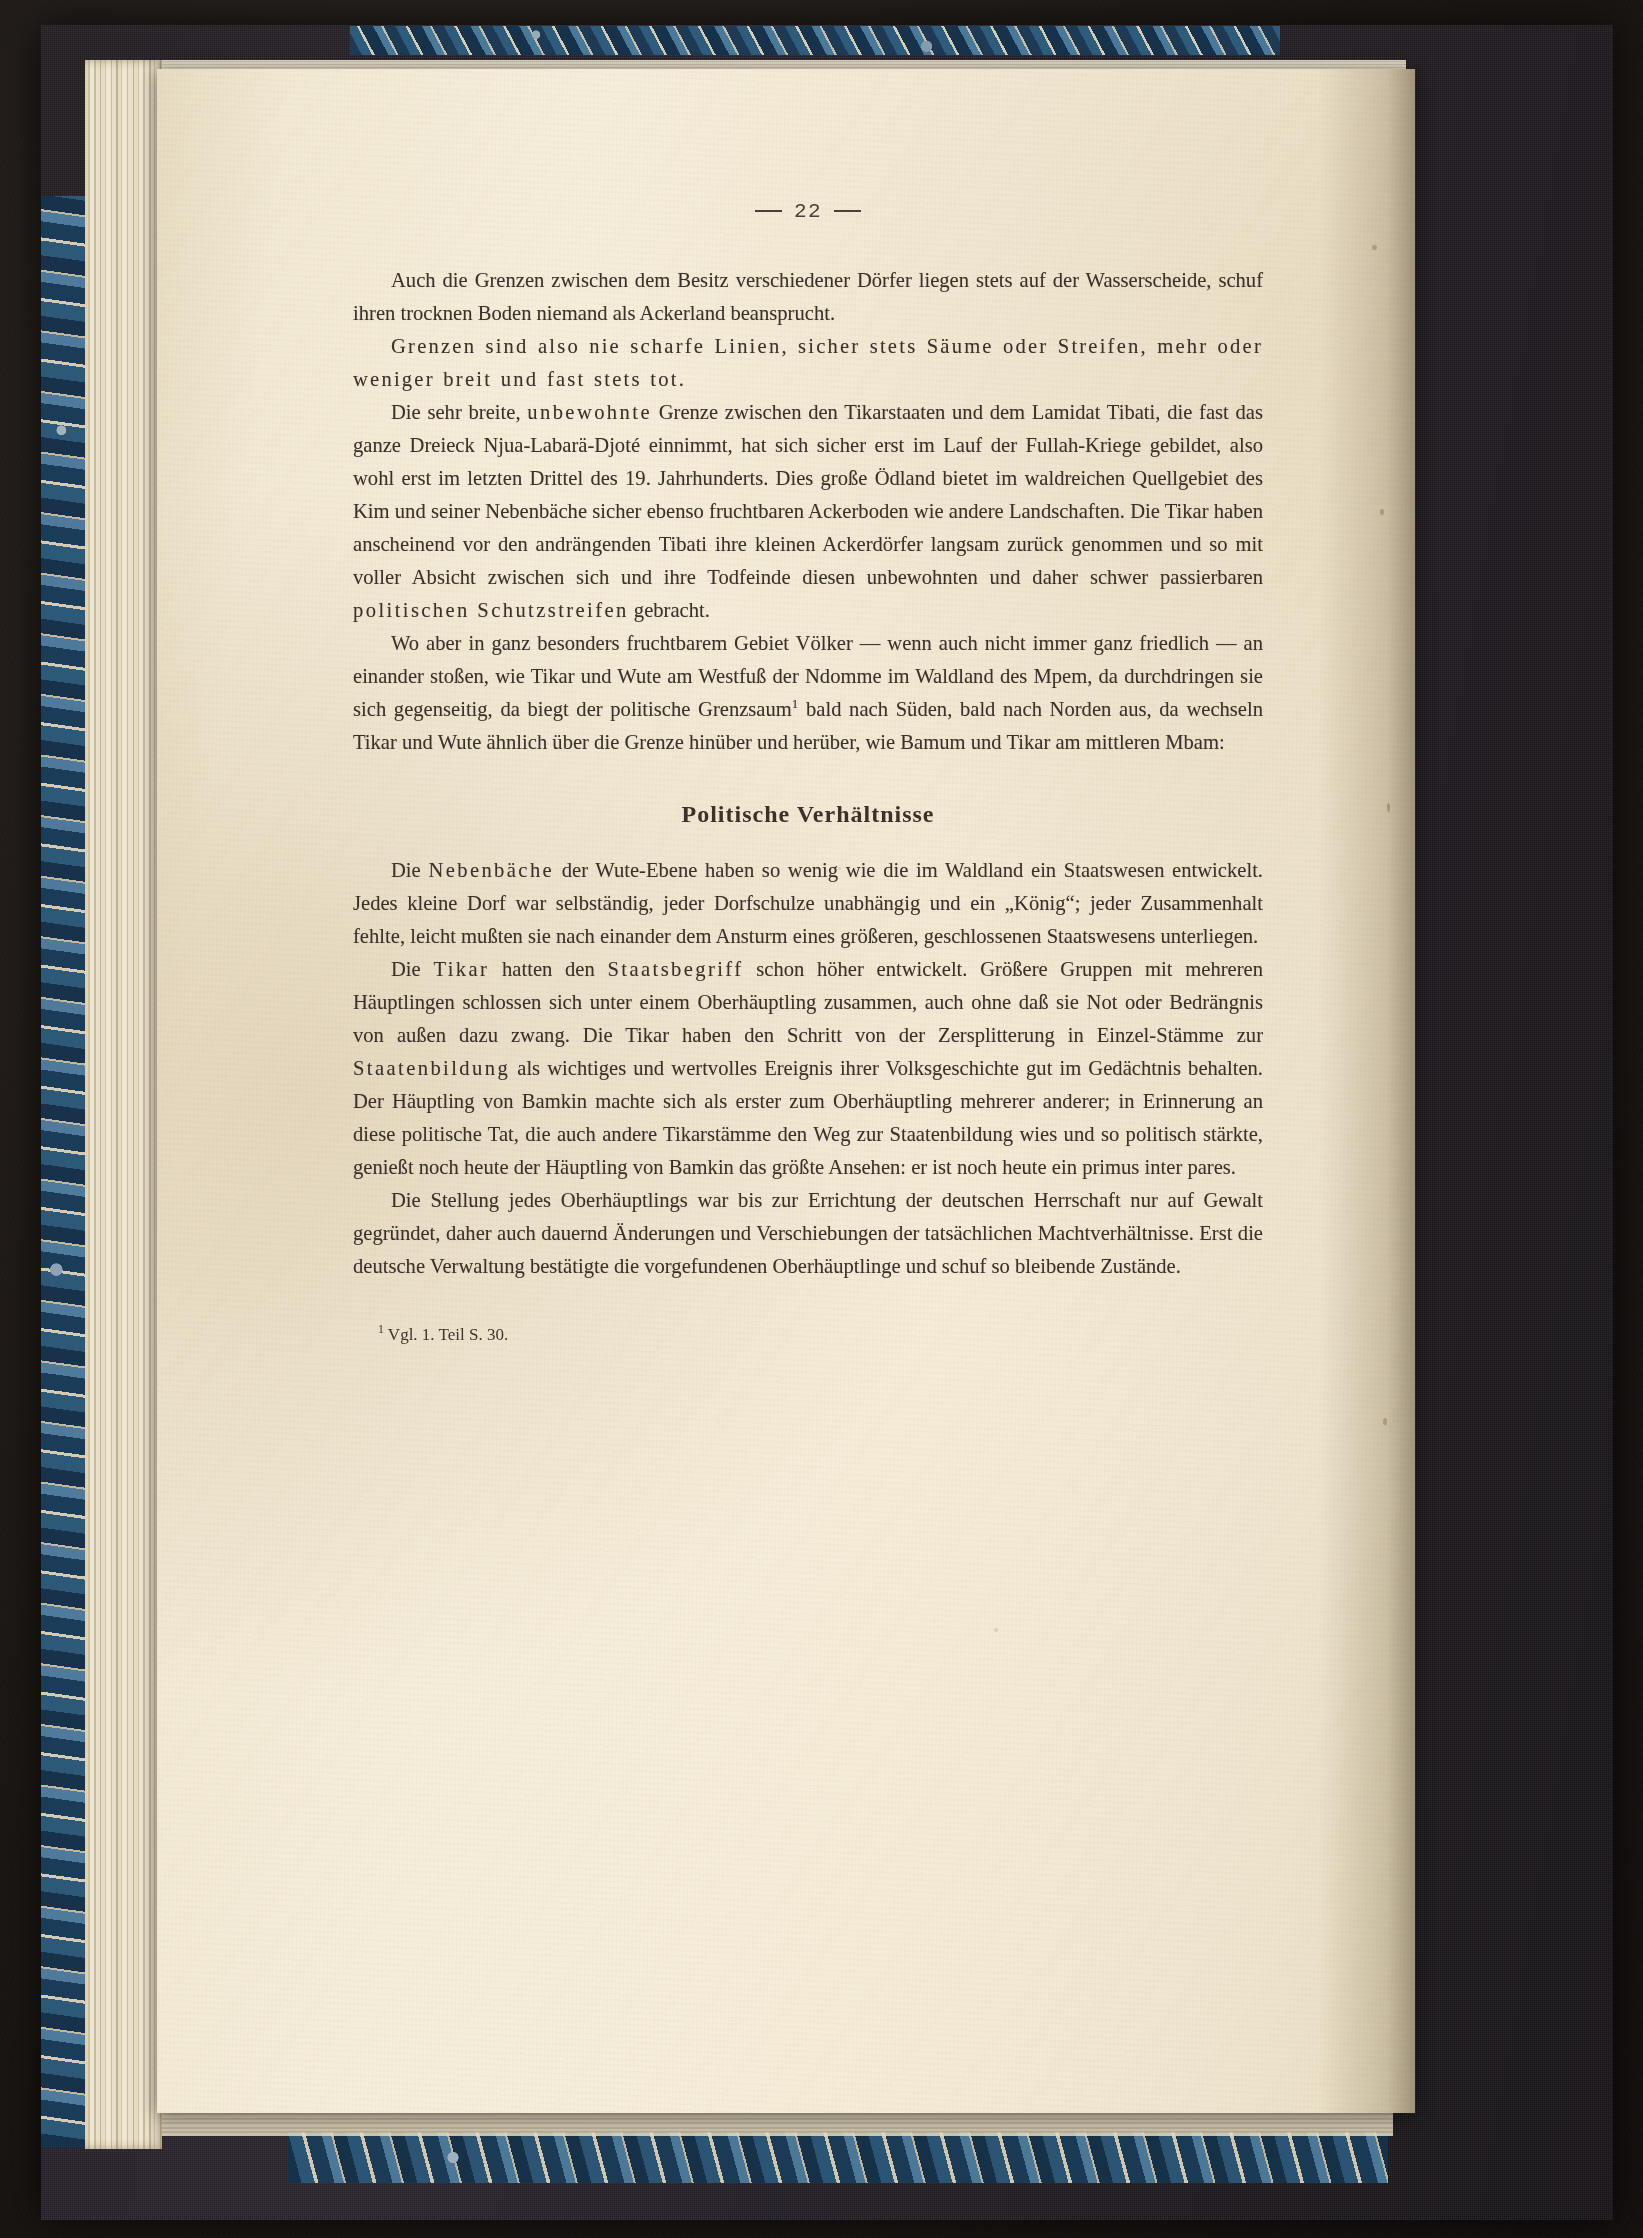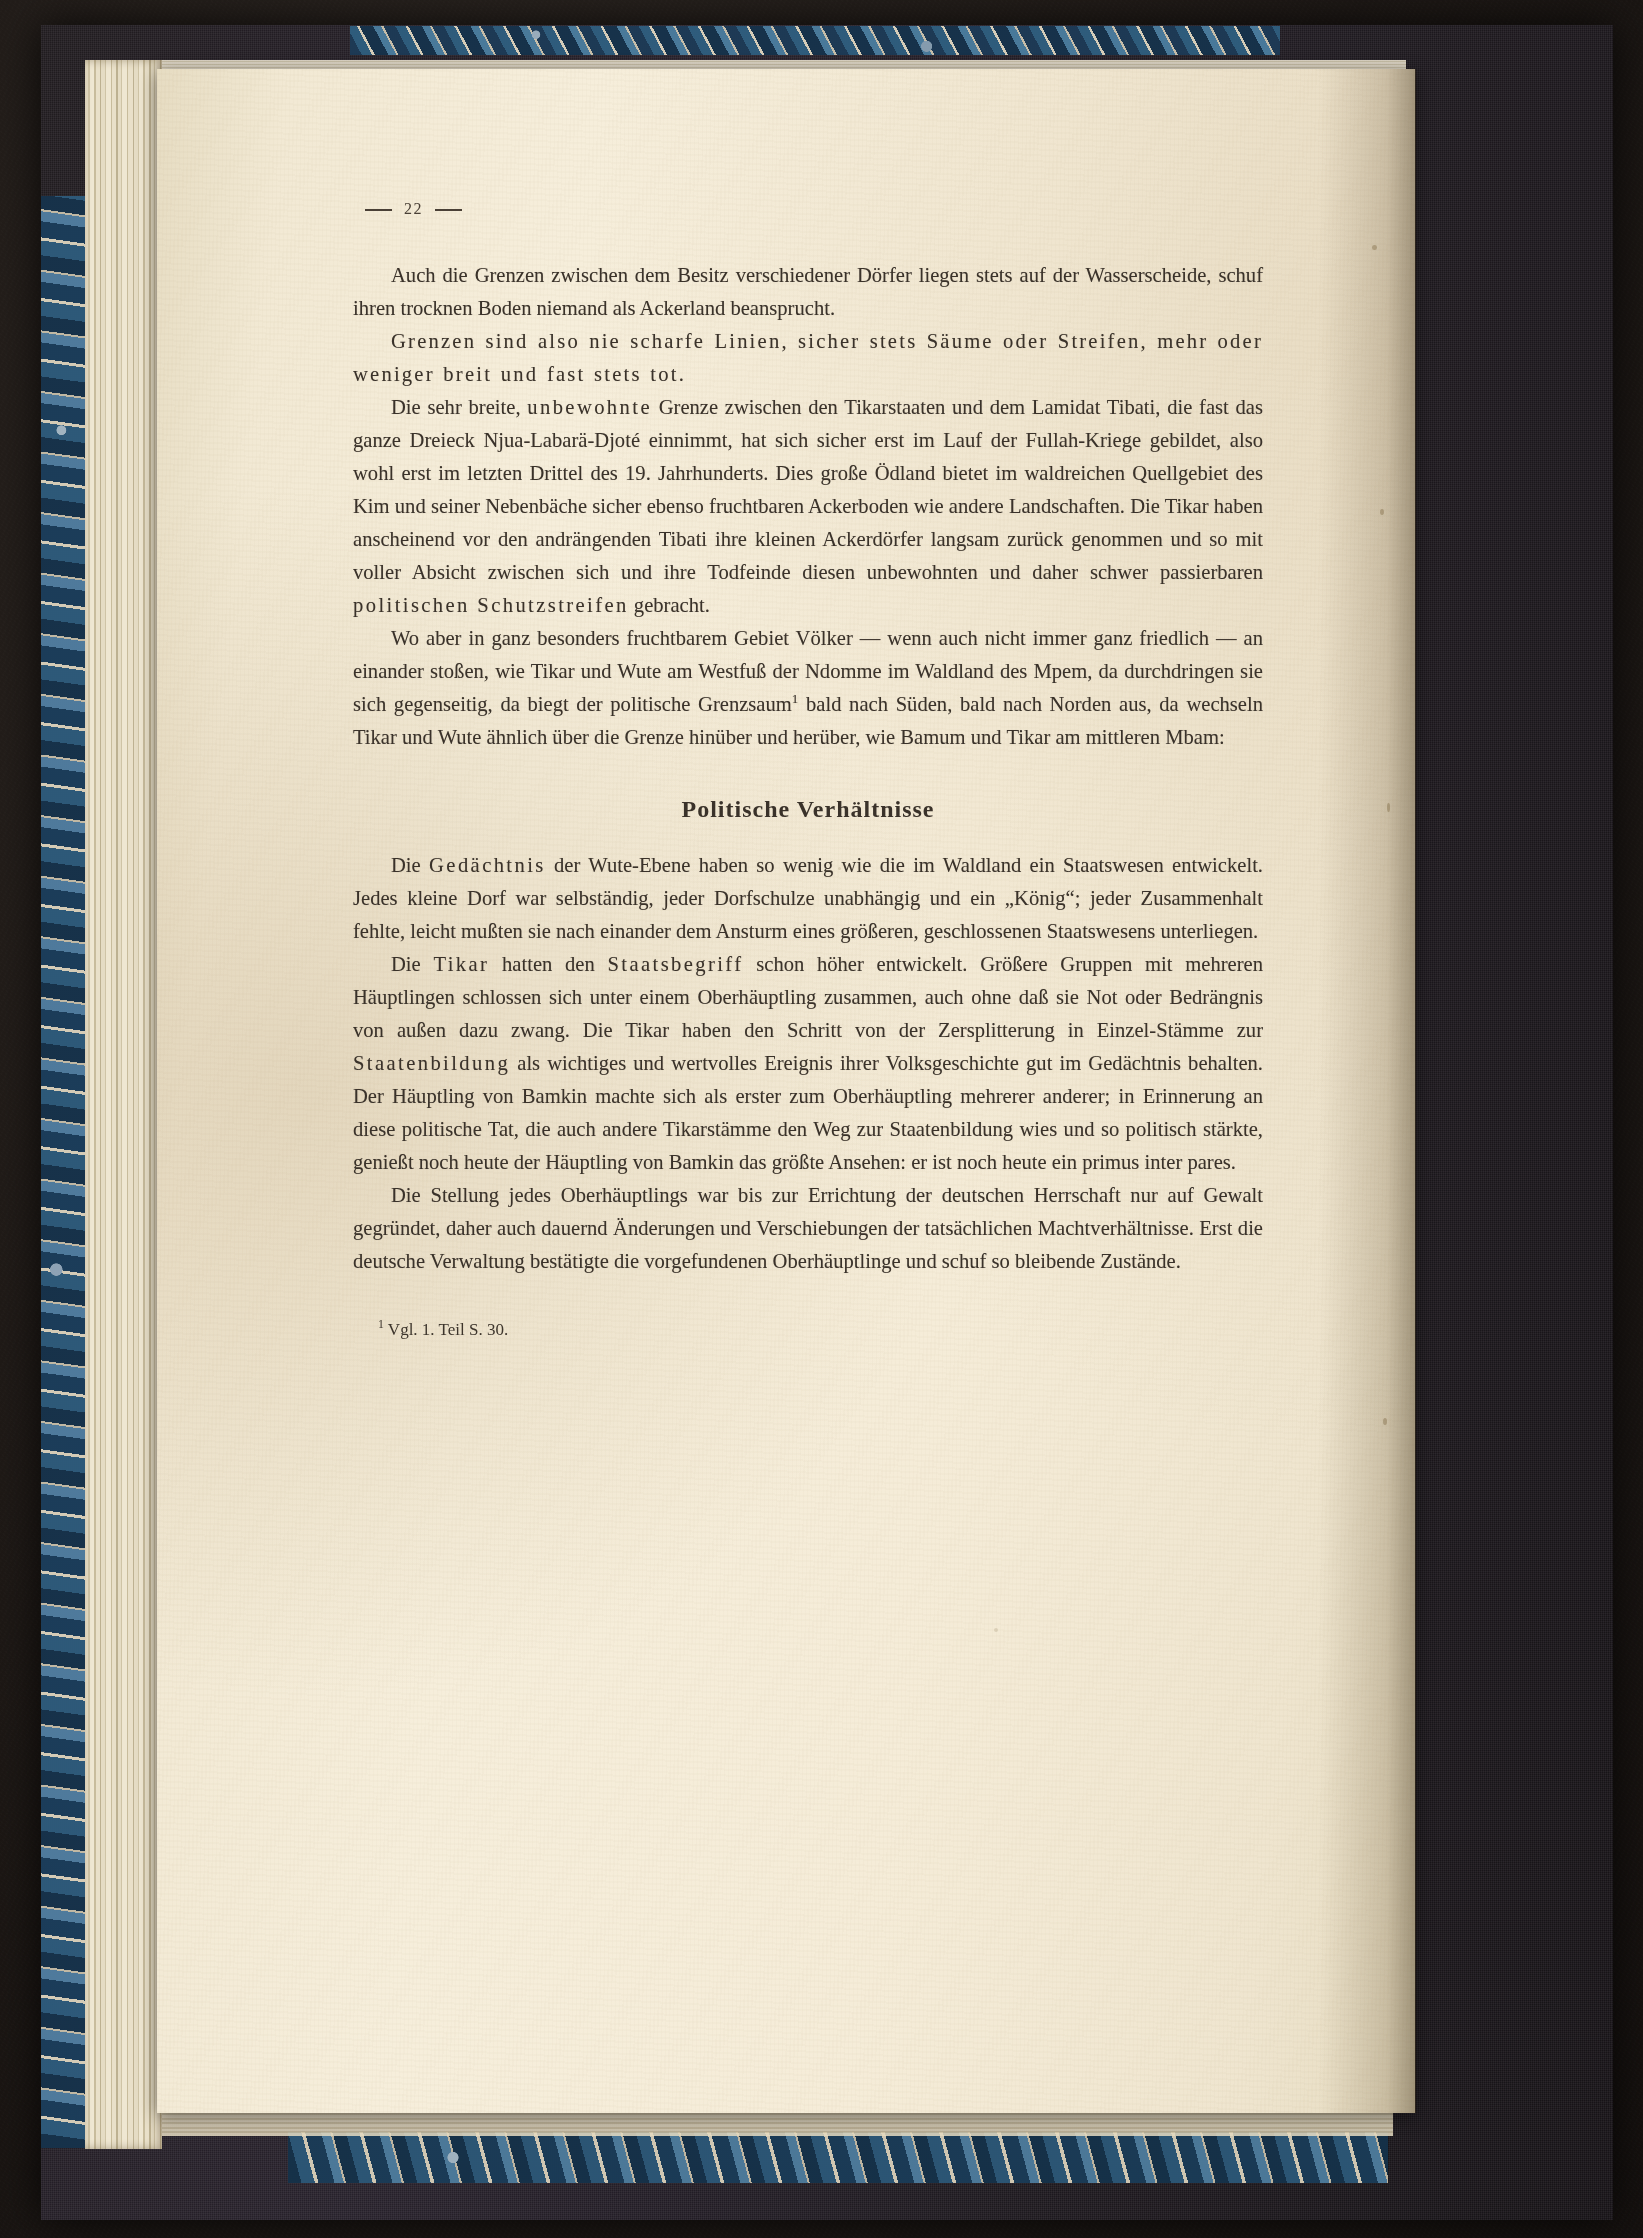--- a/index.html
+++ b/index.html
@@ -87,22 +87,22 @@
   }
   
   .gutter-right{position:absolute;right:-1.3px;top:0;width:98px;height:100%;
      background:linear-gradient(90deg, rgba(80,60,30,0) 0%, rgba(80,60,30,.20) 70%, rgba(60,45,20,.42) 100%);
      pointer-events:none;}
 
   
   .textblock{position:absolute;left:196px;top:131px;width:910px;
      color:#3b332a;}
 
-  .folio{font-size:16px;letter-spacing:1.3px;
-     color:#4a4036;margin:0 0 41px 0;}
+  .folio{text-align:center;font-size:21px;letter-spacing:1.3px;
+     color:#4a4036;margin:0 0 41px 0;font-family:Liberation Mono, monospace;}
   .folio .dash{display:inline-block;width:27.5px;height:2px;background:#4a4036;
      vertical-align:middle;margin:0 11.8px;}
 
   p.para{margin:0;font-size:20.6px;line-height:33px;
      text-align:justify;text-justify:inter-word;
      text-indent:38px;color:#3a322a;
      text-shadow:0 0 0.7px rgba(58,50,42,.25);}
 
   .sp{letter-spacing:2.4px;}          
   .allsp{letter-spacing:2.2px;word-spacing:1.3px;}
@@ -155,21 +155,21 @@
       <p class="para">Auch die Grenzen zwischen dem Besitz verschiedener Dörfer liegen stets auf der Wasserscheide, schuf ihren trocknen Boden niemand als Ackerland beansprucht.</p>
 
       <p class="para allsp">Grenzen sind also nie scharfe Linien, sicher stets Säume oder Streifen, mehr oder weniger breit und fast stets tot.</p>
 
       <p class="para"><span>Die sehr breite, </span><span class="sp">unbewohnte</span><span> Grenze zwischen den Tikarstaaten und dem Lamidat Tibati, die fast das ganze Dreieck Njua-Labarä-Djoté einnimmt, hat sich sicher erst im Lauf der Fullah-Kriege gebildet, also wohl erst im letzten Drittel des 19. Jahrhunderts. Dies große Ödland bietet im waldreichen Quellgebiet des Kim und seiner Nebenbäche sicher ebenso fruchtbaren Ackerboden wie andere Landschaften. Die Tikar haben anscheinend vor den andrängenden Tibati ihre kleinen Ackerdörfer langsam zurück genommen und so mit voller Absicht zwischen sich und ihre Todfeinde diesen unbewohnten und daher schwer passierbaren </span><span class="sp">politischen Schutzstreifen</span><span> gebracht.</span></p>
 
       <p class="para"><span>Wo aber in ganz besonders fruchtbarem Gebiet Völker — wenn auch nicht immer ganz friedlich — an einander stoßen, wie Tikar und  Wute am Westfuß der Ndomme im Waldland des Mpem, da durchdringen sie sich gegenseitig, da biegt der politische Grenzsaum</span><sup class="fn">1</sup><span> bald nach Süden, bald nach Norden aus, da wechseln Tikar und Wute ähnlich über die Grenze hinüber und herüber, wie Bamum und Tikar am mittleren Mbam:</span></p>
 
       <h2 class="section">Politische Verhältnisse</h2>
 
-      <p class="para"><span>Die </span><span class="sp">Gedächtnis</span><span> der Wute-Ebene haben so wenig wie die im Waldland ein Staatswesen entwickelt.  Jedes kleine Dorf war selbständig, jeder Dorfschulze unabhängig und ein „König“; jeder Zusammenhalt fehlte, leicht mußten sie nach einander dem Ansturm eines größeren, geschlossenen Staatswesens unterliegen.</span></p>
+      <p class="para"><span>Die </span><span class="sp">Nebenbäche</span><span> der Wute-Ebene haben so wenig wie die im Waldland ein Staatswesen entwickelt.  Jedes kleine Dorf war selbständig, jeder Dorfschulze unabhängig und ein „König“; jeder Zusammenhalt fehlte, leicht mußten sie nach einander dem Ansturm eines größeren, geschlossenen Staatswesens unterliegen.</span></p>
 
       <p class="para"><span>Die </span><span class="sp">Tikar</span><span> hatten den </span><span class="sp">Staatsbegriff</span><span> schon höher entwickelt.  Größere Gruppen mit mehreren Häuptlingen schlossen sich unter einem Oberhäuptling zusammen, auch ohne daß sie Not oder Bedrängnis von außen dazu zwang.  Die Tikar haben den Schritt von der Zersplitterung in Einzel-Stämme zur </span><span class="sp">Staatenbildung</span><span> als wichtiges und wertvolles Ereignis ihrer Volksgeschichte gut im Gedächtnis behalten.  Der Häuptling von Bamkin machte sich als erster zum Oberhäuptling mehrerer anderer; in Erinnerung an diese politische Tat, die auch andere Tikarstämme den Weg zur Staatenbildung wies und so politisch stärkte, genießt noch heute der Häuptling von Bamkin das größte Ansehen: er ist noch heute ein primus inter pares.</span></p>
 
       <p class="para">Die Stellung jedes Oberhäuptlings war bis zur Errichtung der deutschen Herrschaft nur auf Gewalt gegründet, daher auch dauernd Änderungen und Verschiebungen der tatsächlichen Machtverhältnisse. Erst die deutsche Verwaltung bestätigte die vorgefundenen Oberhäuptlinge und schuf so bleibende Zustände.</p>
 
       <div class="footnote"><sup>1</sup> <span>Vgl. 1. Teil S. 30.</span></div>
 
     </div>
   </div>
 </div>

